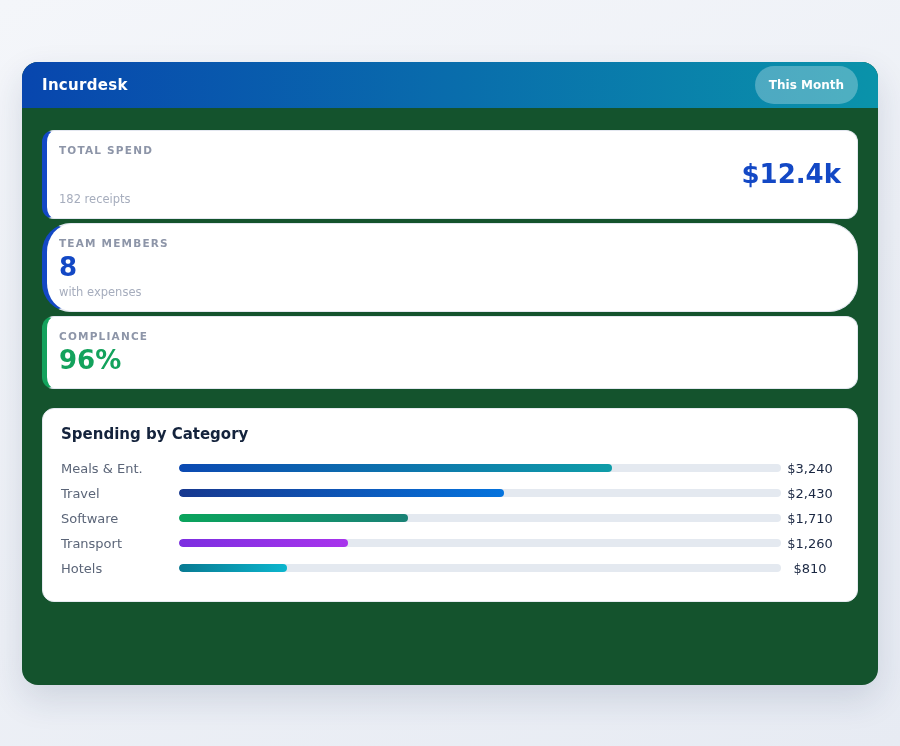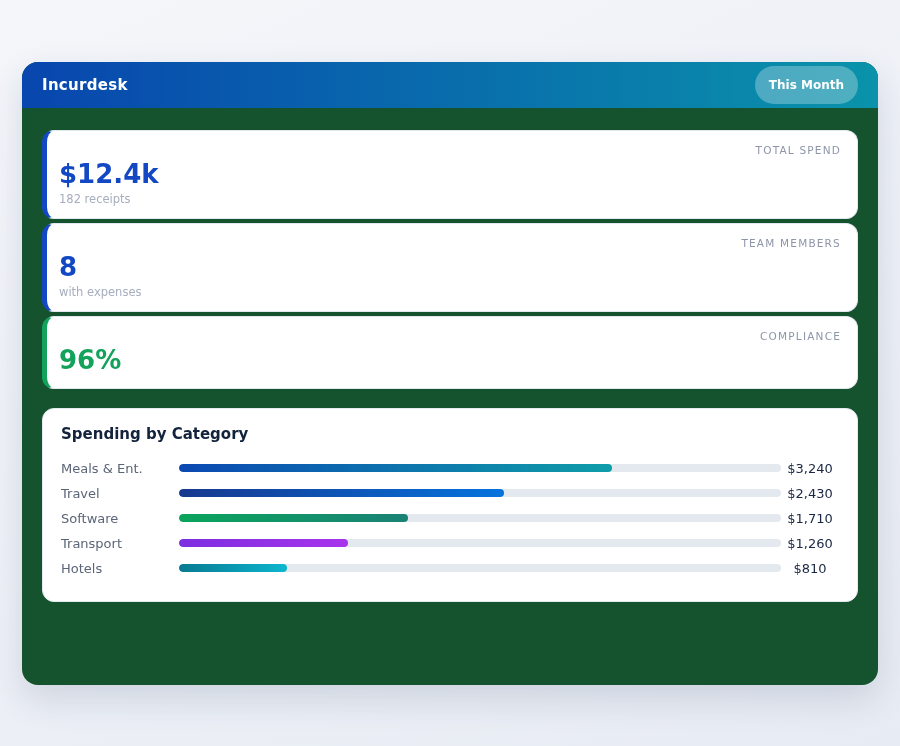--- a/index.html
+++ b/index.html
@@ -48,25 +48,24 @@
   .stat-card {
     background: #ffffff;
     border: 1px solid #e3e7f0;
     border-left: 5px solid #1348c5;
     border-radius: 12px;
     padding: 13px 16px 12px 12px;
     margin-bottom: 4px;
   }
   .stat-label {
     font-size: 10.5px;
-    font-weight: normal;
+    font-weight: bold;
     color: #8d95a8;
     letter-spacing: 1.2px;
     text-transform: uppercase;
-    text-align: right;
   }
   .stat-value {
     font-size: 26px;
     font-weight: bold;
     color: #1348c5;
     margin-top: 4px;
     line-height: 1.15;
   }
   .stat-sub {
     font-size: 11.5px;
@@ -124,25 +123,25 @@
 <div class="app">
   <div class="header" style="background: linear-gradient(90deg, rgb(8, 70, 174), rgb(10, 147, 170));">
     <h1>Incurdesk</h1>
     <button class="badge">This Month</button>
   </div>
 
   <div class="content">
     <div id="stats-container">
   <div class="stat-card" style="border-left-color: rgb(19, 72, 197);">
     <div class="stat-label">TOTAL SPEND</div>
-    <div class="stat-value" style="color: rgb(19, 72, 197);">$12.4k</div>
+    <div class="stat-value" style="color: rgb(19, 72, 197); text-align: right;">$12.4k</div>
     <div class="stat-sub">182 receipts</div>
   </div>
 
-  <div class="stat-card" style="border-left-color: rgb(19, 72, 197);">
+  <div class="stat-card" style="border-left-color: rgb(19, 72, 197); border-radius: 29px;">
     <div class="stat-label">TEAM MEMBERS</div>
     <div class="stat-value" style="color: rgb(19, 72, 197);">8</div>
     <div class="stat-sub">with expenses</div>
   </div>
 
 
   <div class="stat-card" style="border-left-color: rgb(19, 162, 92);">
     <div class="stat-label">COMPLIANCE</div>
     <div class="stat-value" style="color: rgb(19, 162, 92);">96%</div>
 

